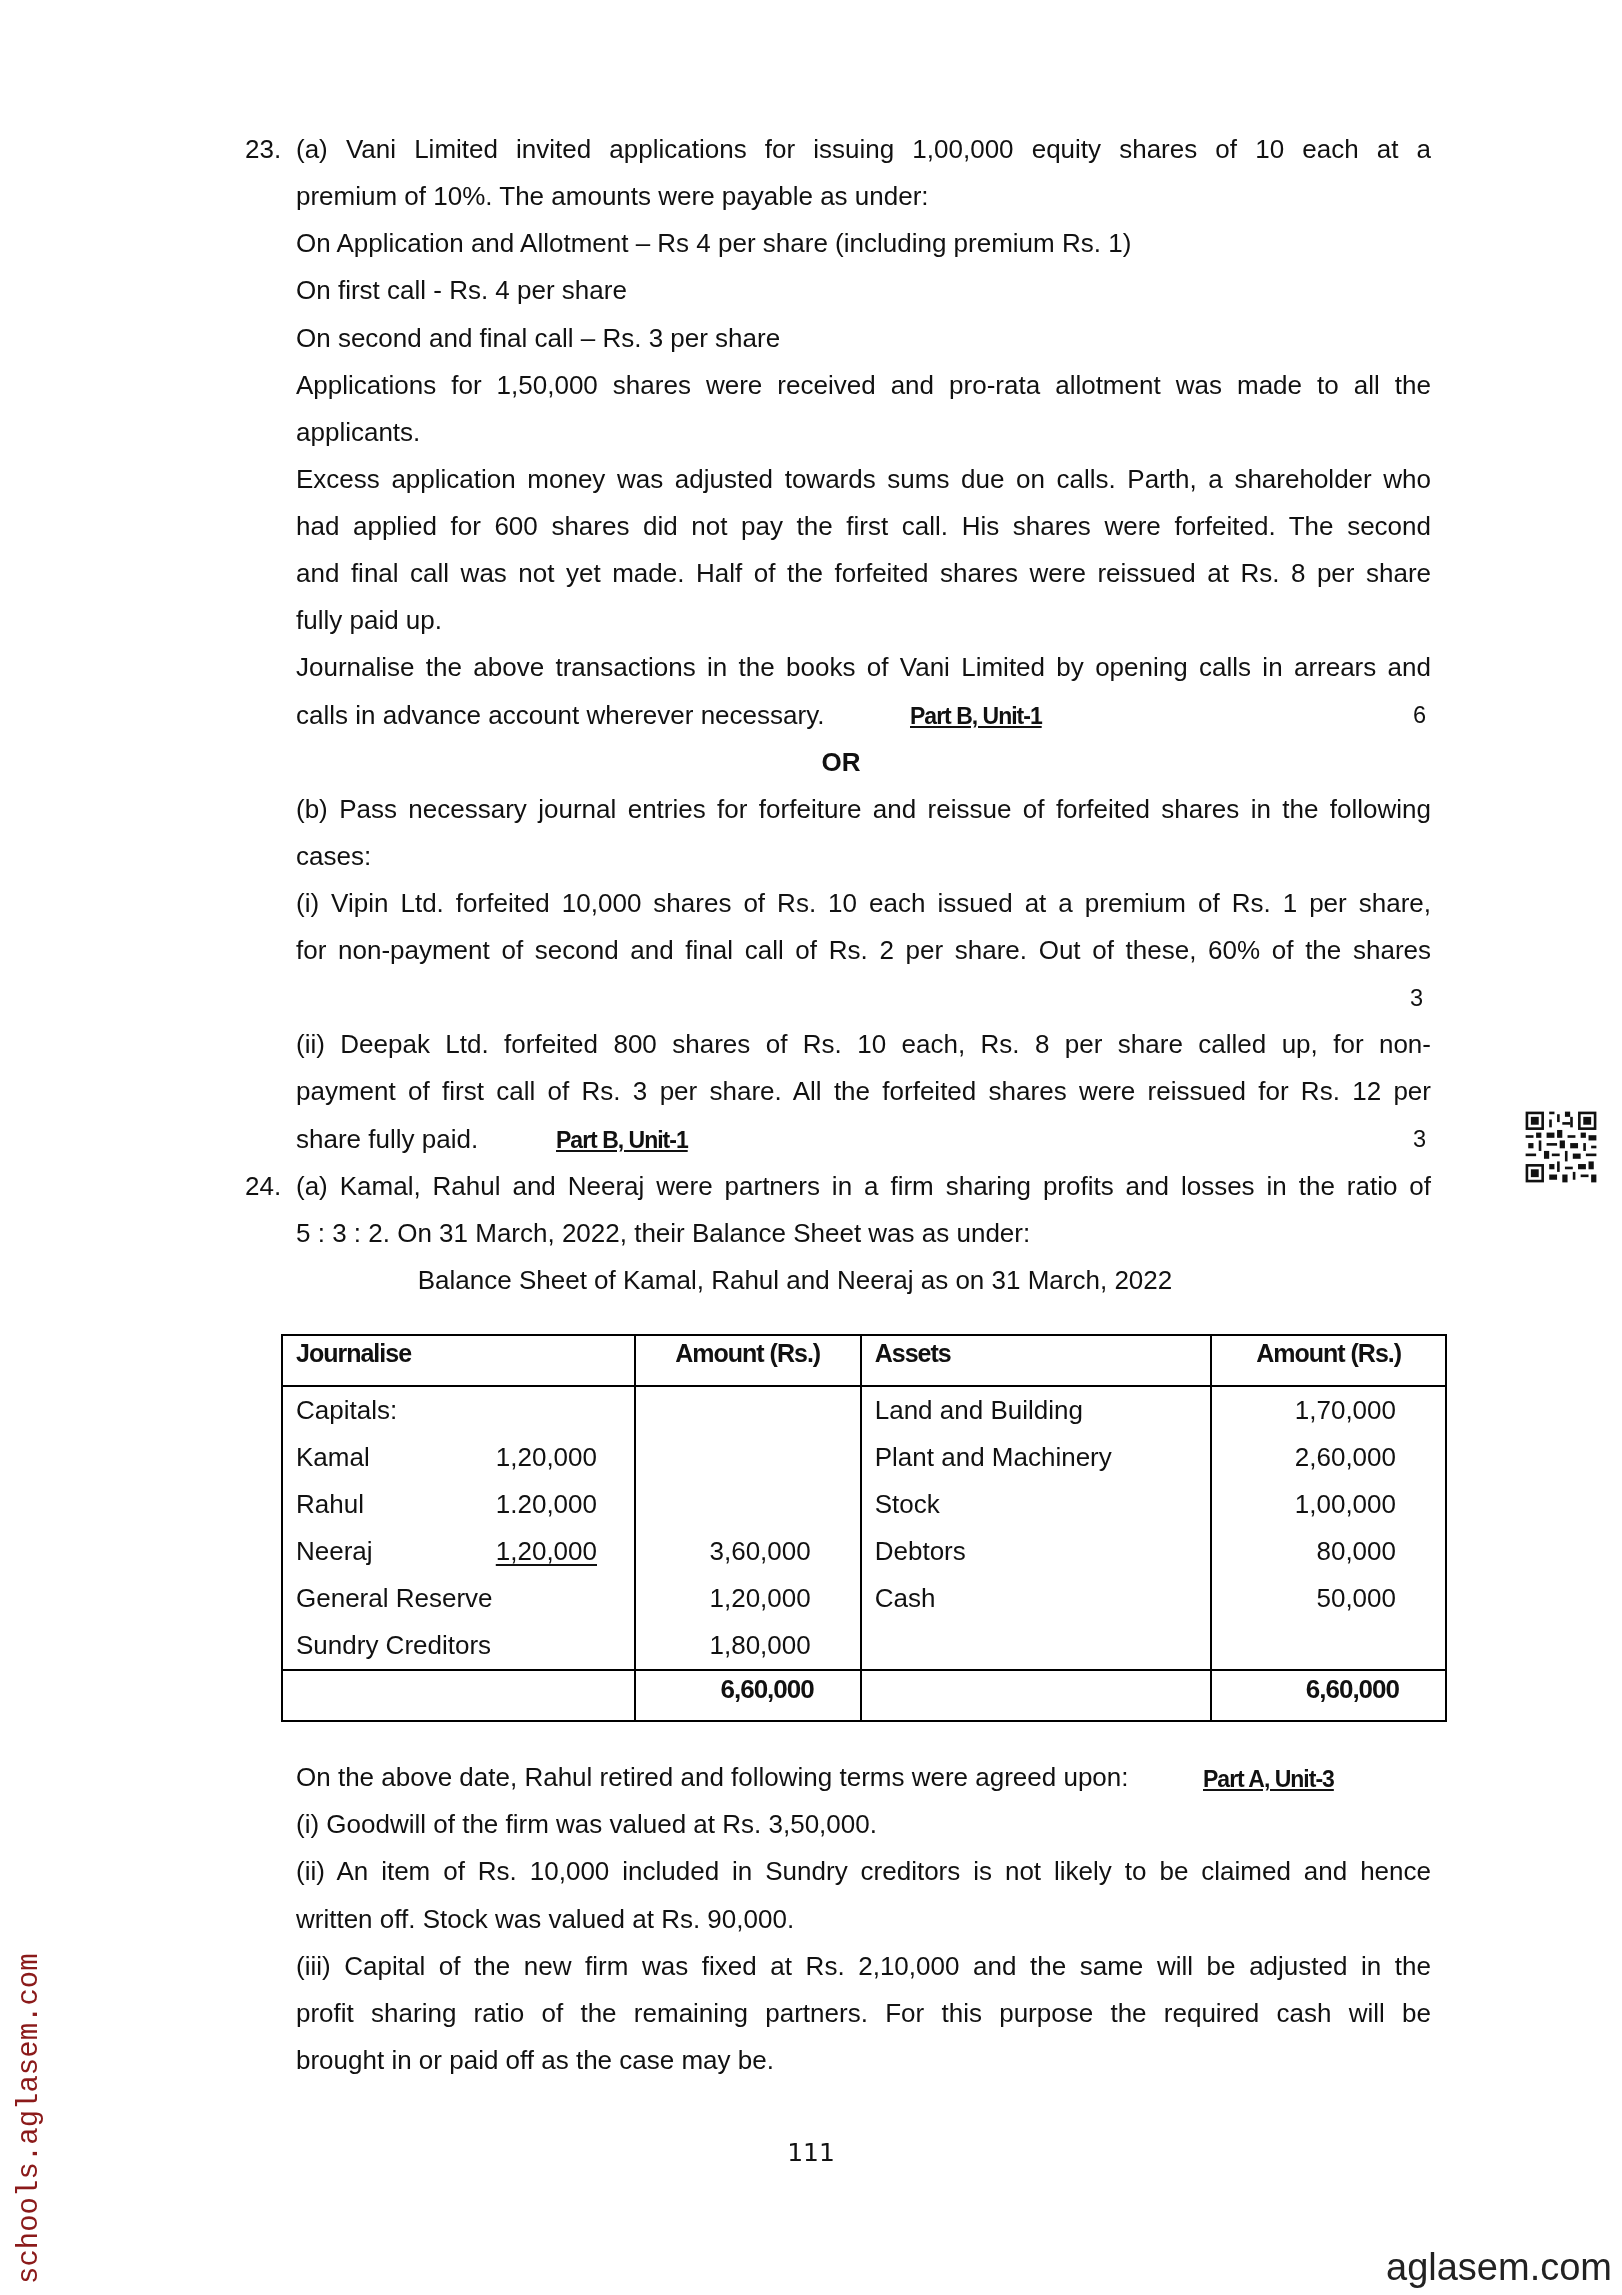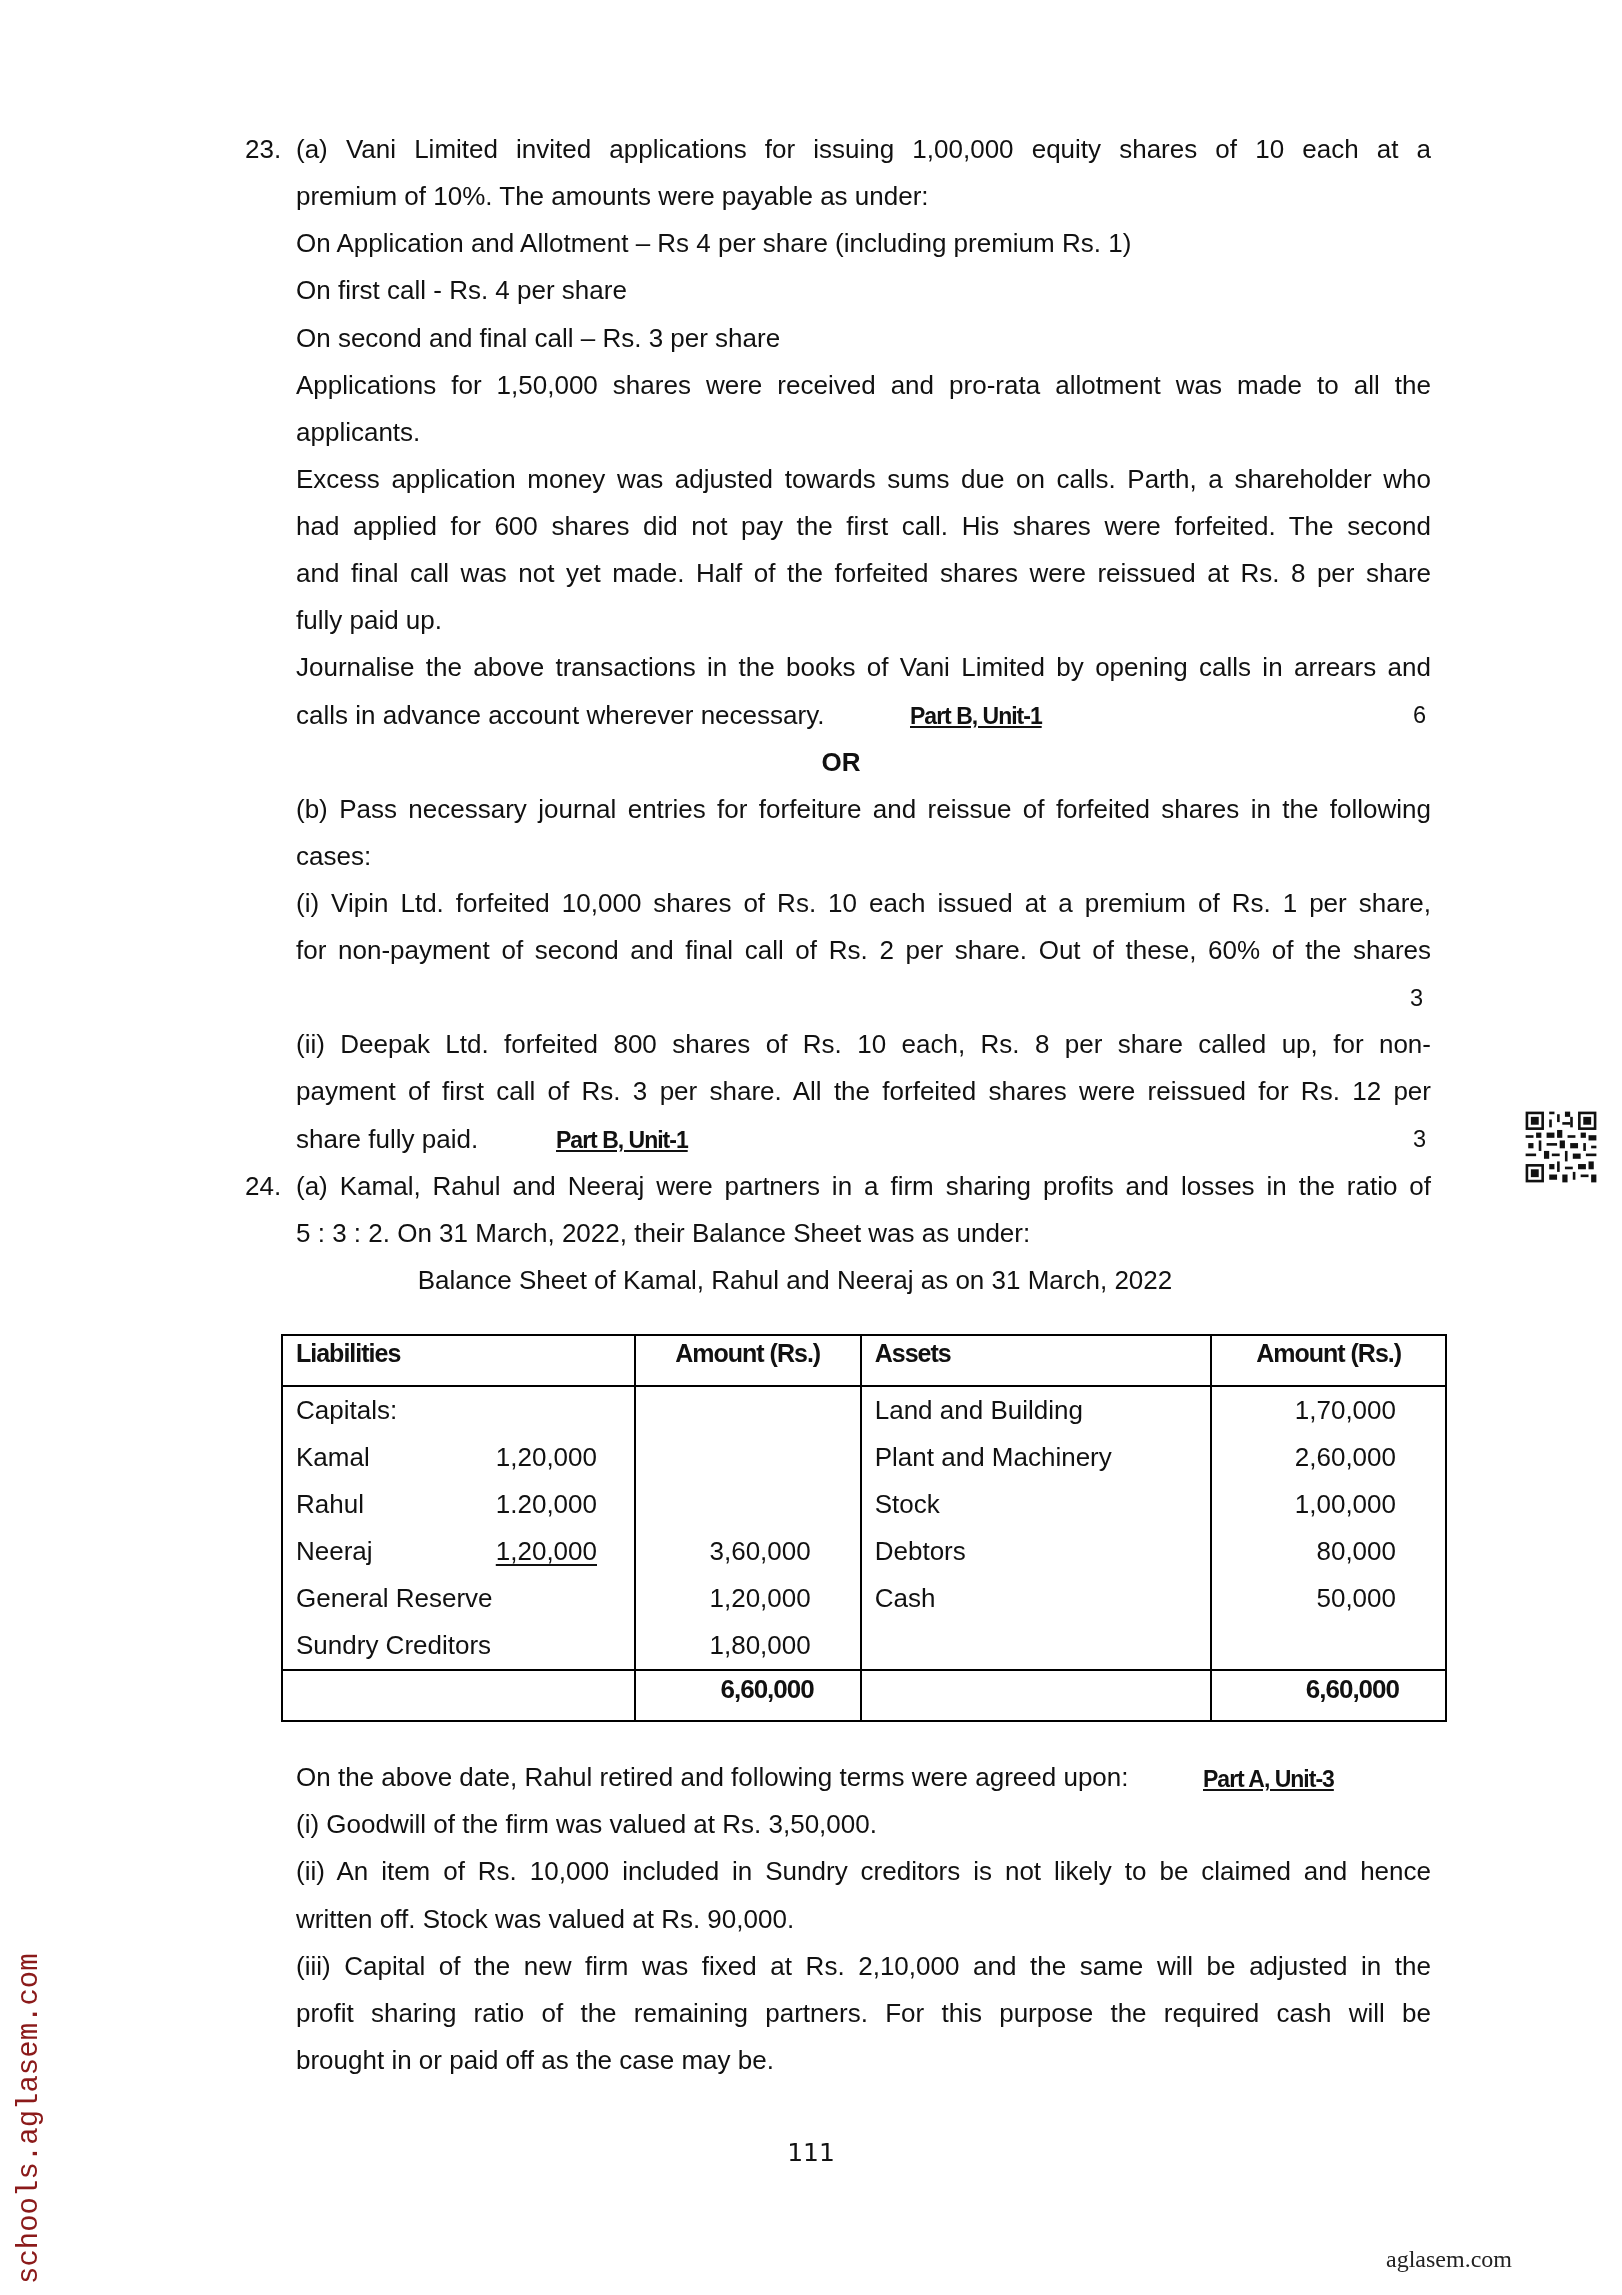--- a/index.html
+++ b/index.html
@@ -23,22 +23,22 @@
     table.bs td.num { text-align: right; padding-right: 49px; }
     table.bs tfoot td.num { padding-right: 46px; padding-left: 32px; }
     .col1 { width: 345px; } .col2 { width: 206px; } .col3 { width: 353px; } .col4 { width: 216px; }
     .sub { display: inline-block; width: 190px; }
     .subval { display: inline-block; width: 111px; text-align: right; }
     .ul { text-decoration: underline; text-decoration-thickness: 2px; text-underline-offset: 3.9px; }
     .pageno { position: absolute; top: 2138px; left: 0; width: 1622px; text-align: center;
       font-family: "DejaVu Sans", sans-serif; font-size: 25px; }
     .wm-side { position: absolute; left: 13px; top: 2284px; transform-origin: left top; transform: rotate(-90deg);
       font-family: "Liberation Mono", monospace; font-size: 29px; color: #8b1a1a; white-space: nowrap; }
-    .wm-bottom { position: absolute; left: 1386px; top: 2246px; font-family: Liberation Serif, serif;
-      font-size: 24px; color: #222; white-space: nowrap; }
+    .wm-bottom { position: absolute; left: 1386px; top: 2246px; font-family: Liberation Sans, sans-serif;
+      font-size: 38px; color: #222; white-space: nowrap; }
     .qr { position: absolute; left: 1523px; top: 1109px; width: 76px; height: 76px; }
   </style>
 </head>
 <body>
 
 <div class="page">
 
   <div class="line qnum" style="top:134px">23.</div>
   <div class="line just" style="top:134px">(a) Vani Limited invited applications for issuing 1,00,000 equity shares of 10 each at a</div>
   <div class="line plain" style="top:181px">premium of 10%. The amounts were payable as under:</div>
@@ -121,21 +121,21 @@
   </svg>
 
   <div class="line qnum" style="top:1171px">24.</div>
   <div class="line just" style="top:1171px">(a) Kamal, Rahul and Neeraj were partners in a firm sharing profits and losses in the ratio of</div>
   <div class="line plain" style="top:1218px">5 : 3 : 2. On 31 March, 2022, their Balance Sheet was as under:</div>
   <div class="caption" style="top:1265px">Balance Sheet of Kamal, Rahul and Neeraj as on 31 March, 2022</div>
 
   <table class="bs">
     <thead>
       <tr>
-        <th class="col1">Liabilities</th>
+        <th class="col1">Journalise</th>
         <th class="col2 amt">Amount (Rs.)</th>
         <th class="col3">Assets</th>
         <th class="col4 amt">Amount (Rs.)</th>
       </tr>
     </thead>
     <tbody>
       <tr>
         <td>Capitals:</td>
         <td class="num"></td>
         <td>Land and Building</td>

